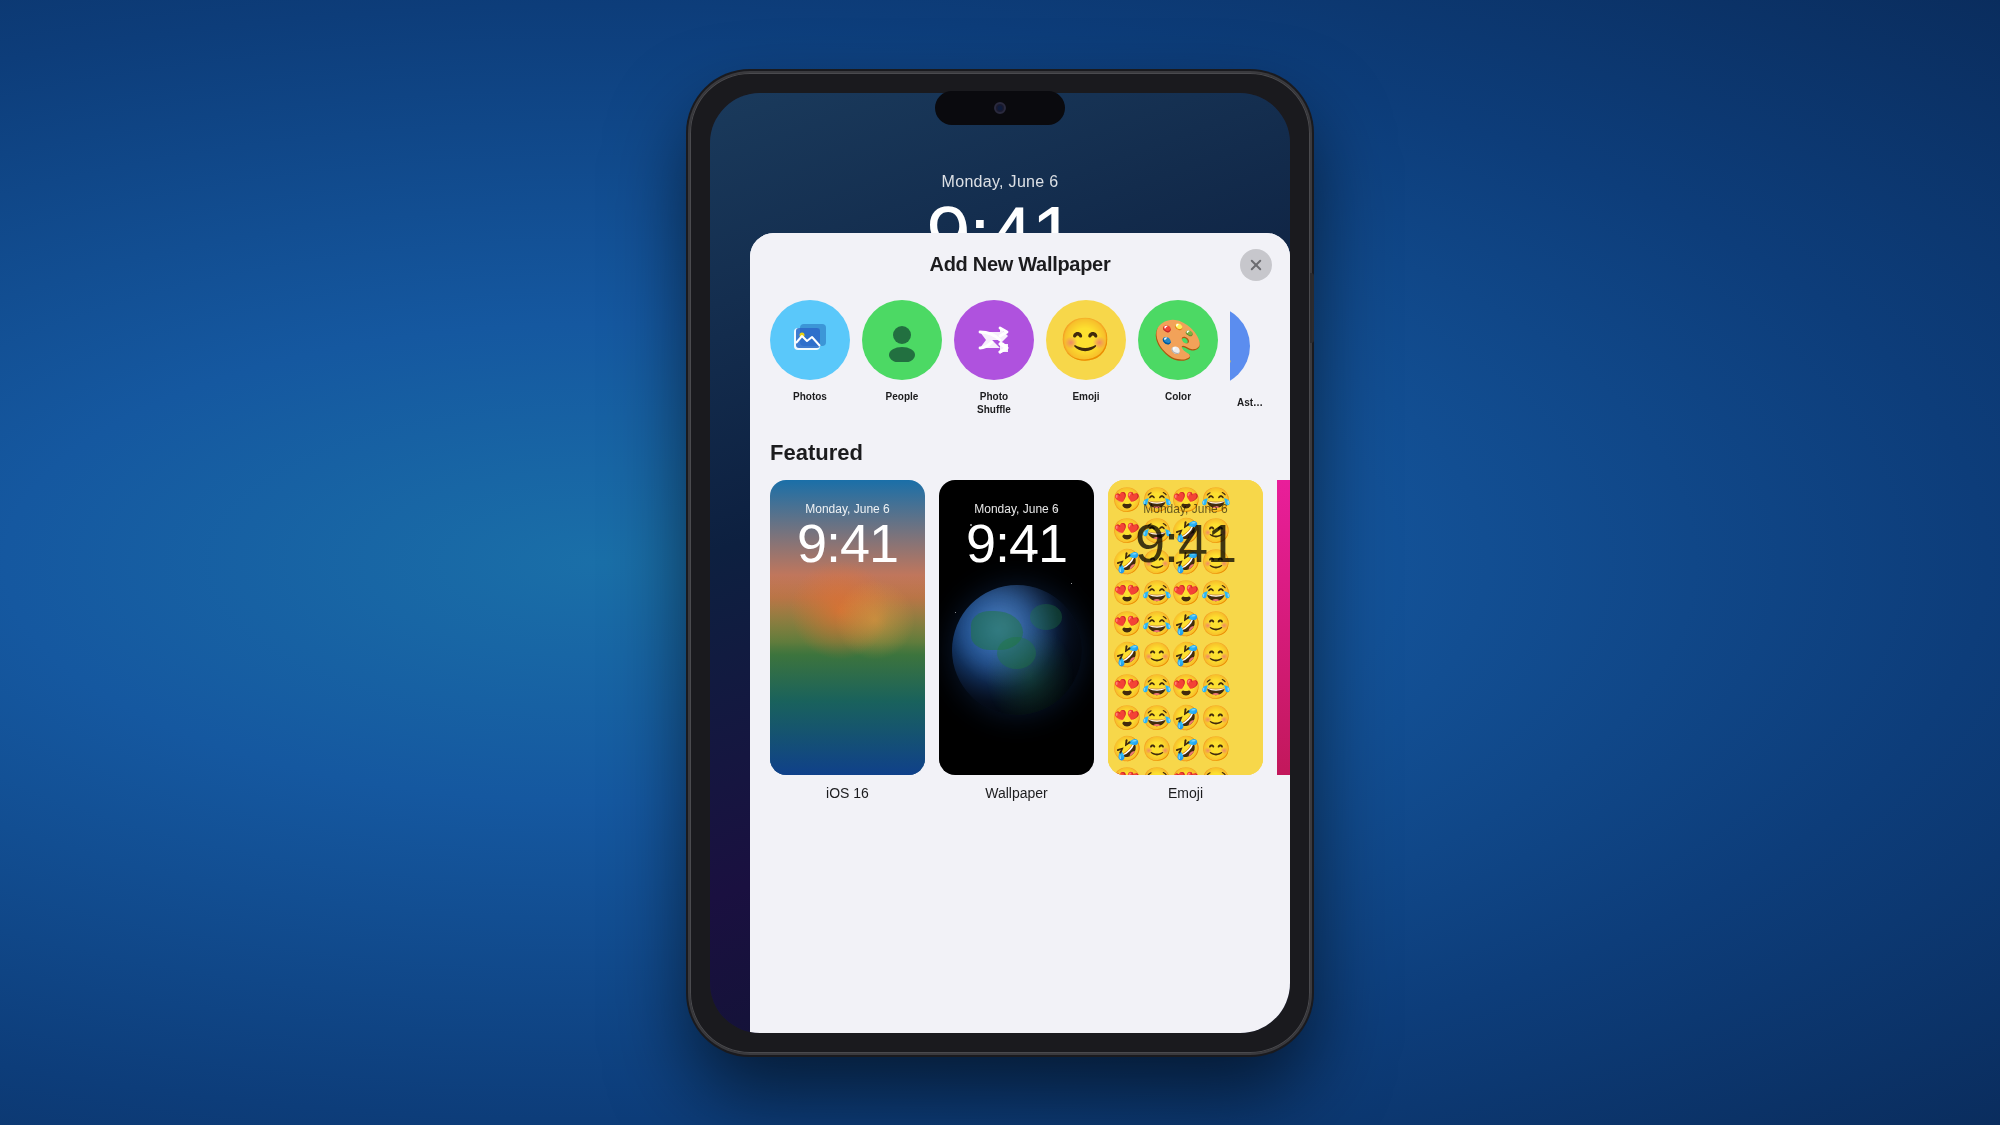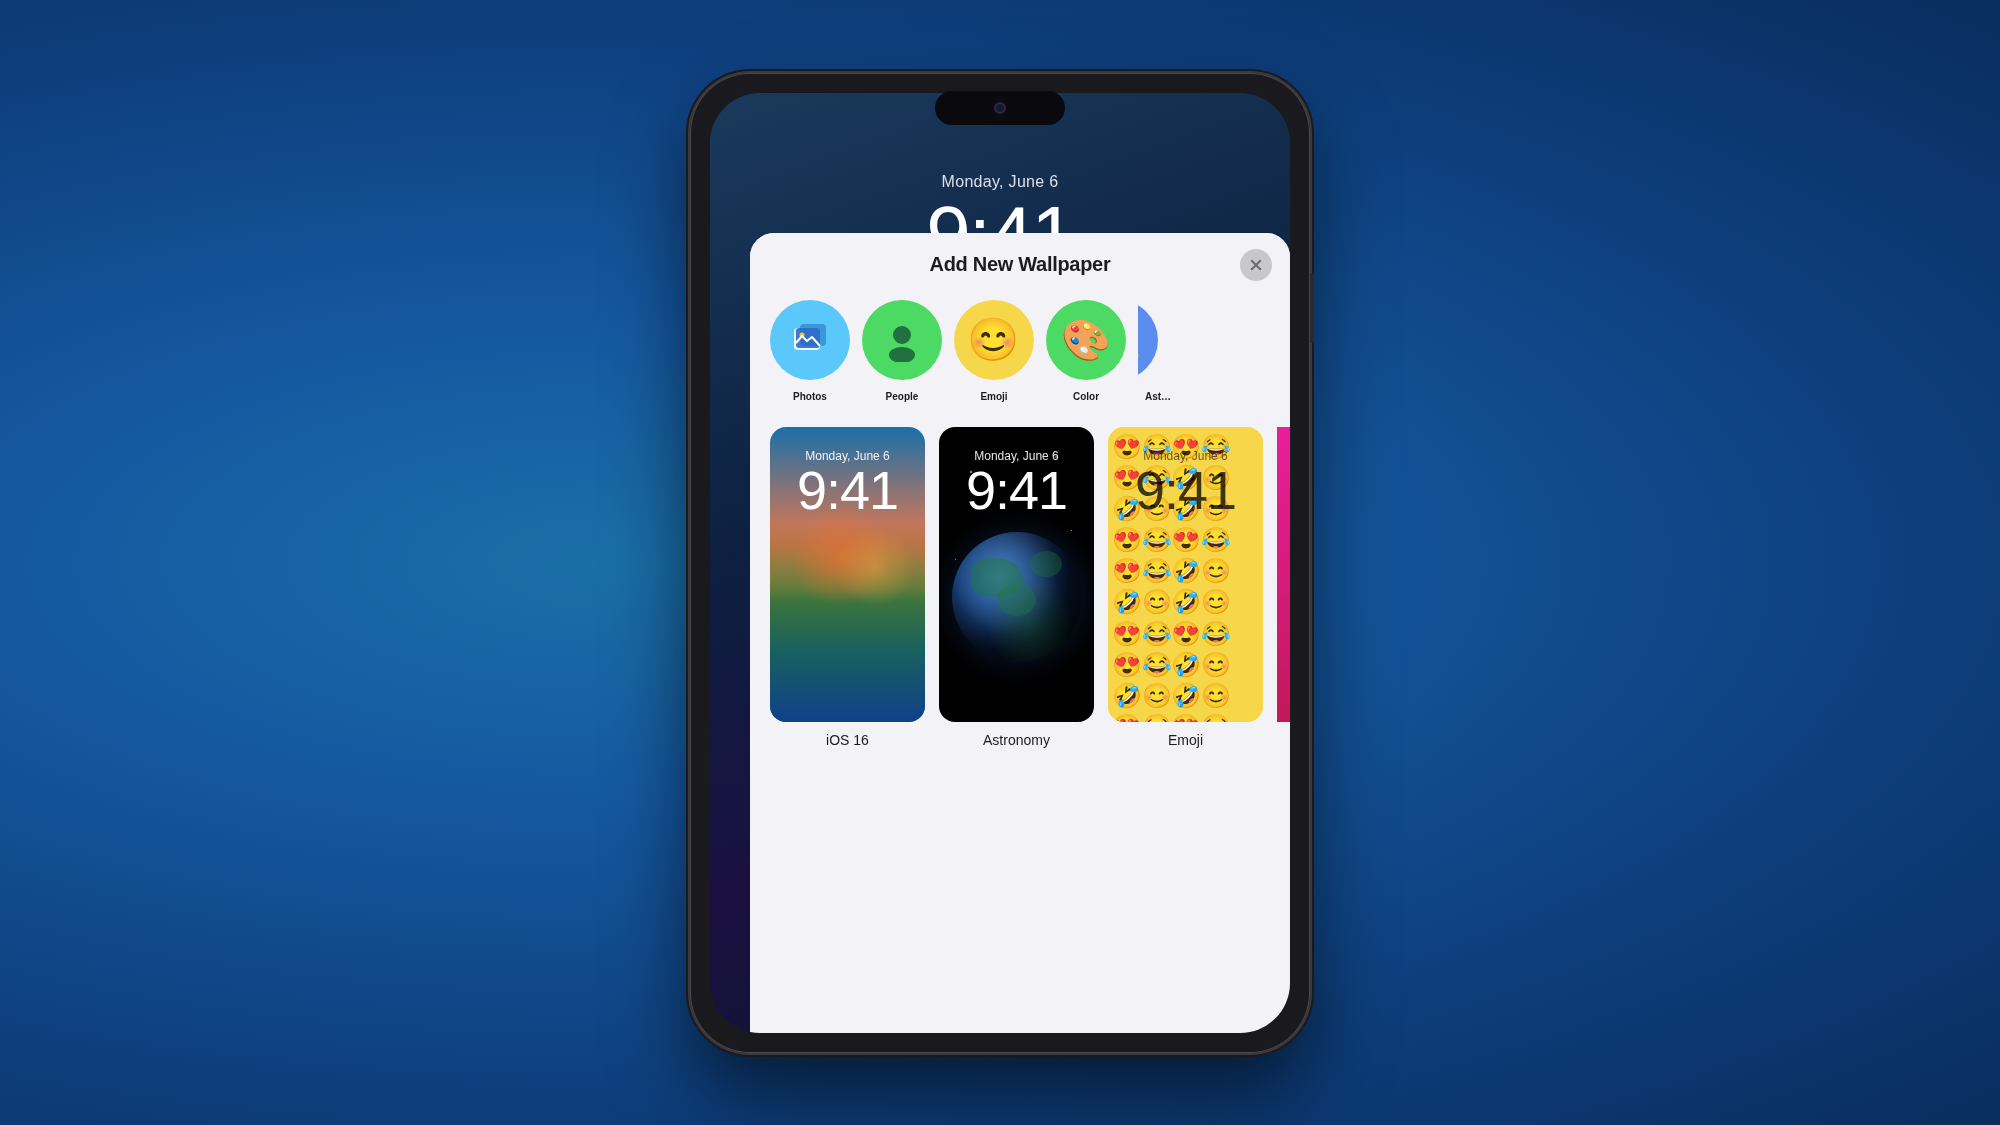--- a/index.html
+++ b/index.html
@@ -393,38 +393,58 @@
         <div class="wallpaper-type">
           <div class="type-icon people">
             <svg width="44" height="44" viewBox="0 0 44 44">
               <circle cx="22" cy="17" r="9" fill="rgba(30,100,60,0.9)"></circle>
               <ellipse cx="22" cy="37" rx="13" ry="8" fill="rgba(30,100,60,0.9)"></ellipse>
             </svg>
           </div>
           <span class="type-label">People</span>
         </div>
 
+        <div class="wallpaper-type">
+          <div class="type-icon photo-shuffle">
+            <svg width="44" height="44" viewBox="0 0 44 44">
+
+              <path d="M8 14 L28 14 L28 10 L36 18 L28 26 L28 22 L14 22 L8 14Z" fill="rgba(255,255,255,0.9)" stroke="none"></path>
+              <path d="M8 30 L14 22 L20 22 L28 30 L28 26 L36 26 L36 34 L28 34 L28 30 L8 30Z" fill="rgba(255,255,255,0.9)"></path>
+
+              <g fill="none" stroke="white" stroke-width="2.8" stroke-linecap="round" stroke-linejoin="round">
+                <path d="M8 14 Q20 14 28 22"></path>
+                <path d="M28 10 L35 14 L28 18"></path>
+                <path d="M8 30 Q14 30 20 24"></path>
+                <path d="M28 26 Q30 24 35 30 L28 34"></path>
+                <path d="M28 34 L35 30 L28 26"></path>
+              </g>
+            </svg>
+          </div>
+          <span class="type-label" style="white-space:pre-line">Photo
+Shuffle</span>
+        </div>
 
         <div class="wallpaper-type">
           <div class="type-icon emoji" style="font-size:42px; line-height:80px;">😊</div>
           <span class="type-label">Emoji</span>
         </div>
 
         <div class="wallpaper-type">
           <div class="type-icon color" style="font-size:40px; line-height:80px;">🎨</div>
           <span class="type-label">Color</span>
         </div>
 
         <div class="wallpaper-type" style="overflow:hidden; width:40px;justify-content:center;">
           <div class="type-icon astronomy" style="font-size:38px; line-height:80px; background:#5b8def; min-width:80px; transform:translateX(-40px);">🔔</div>
           <span class="type-label">Ast…</span>
         </div>
       </div>
 
       <div class="featured-section">
+        <div class="featured-title">Featured</div>
 
         <div class="featured-grid">
 
           <div class="featured-card">
             <div class="card-preview card-ios16">
               <div class="card-time-small" style="font-size:12px; top:22px;">Monday, June 6</div>
               <div class="card-time-big" style="font-size:54px; top:36px;">9:41</div>
 
               <div style="position:absolute; bottom:0; left:0; right:0; height:200px; background:linear-gradient(180deg, transparent 0%, #1a6a3a 40%, #0d3a8a 100%); opacity:0.8;"></div>
               <div style="position:absolute; top:80px; left:20px; width:100px; height:100px; background:radial-gradient(circle, #e87030 0%, transparent 70%); opacity:0.7;"></div>
@@ -447,21 +467,21 @@
               </div>
 
               <div style="position:absolute; inset:0;">
                 <div style="position:absolute; top:15%; left:20%; width:2px; height:2px; background:white; border-radius:50%; opacity:0.7;"></div>
                 <div style="position:absolute; top:25%; left:60%; width:2px; height:2px; background:white; border-radius:50%; opacity:0.6;"></div>
                 <div style="position:absolute; top:35%; left:85%; width:1px; height:1px; background:white; border-radius:50%; opacity:0.8;"></div>
                 <div style="position:absolute; top:10%; left:75%; width:2px; height:2px; background:white; border-radius:50%; opacity:0.5;"></div>
                 <div style="position:absolute; top:45%; left:10%; width:1px; height:1px; background:white; border-radius:50%; opacity:0.7;"></div>
               </div>
             </div>
-            <span class="card-label">Astronomy</span>
+            <span class="card-label">Wallpaper</span>
           </div>
 
           <div class="featured-card">
             <div class="card-preview card-emoji" style="position:relative;">
 
               <div style="position:absolute; inset:0; background:#f7d74a; display:flex; flex-wrap:wrap; font-size:24px; line-height:1.3; padding:4px; align-content:flex-start; overflow:hidden;">
                 <span>😍</span>
                   <span>😂</span>
                   <span>😍</span>
                   <span>😂</span>

